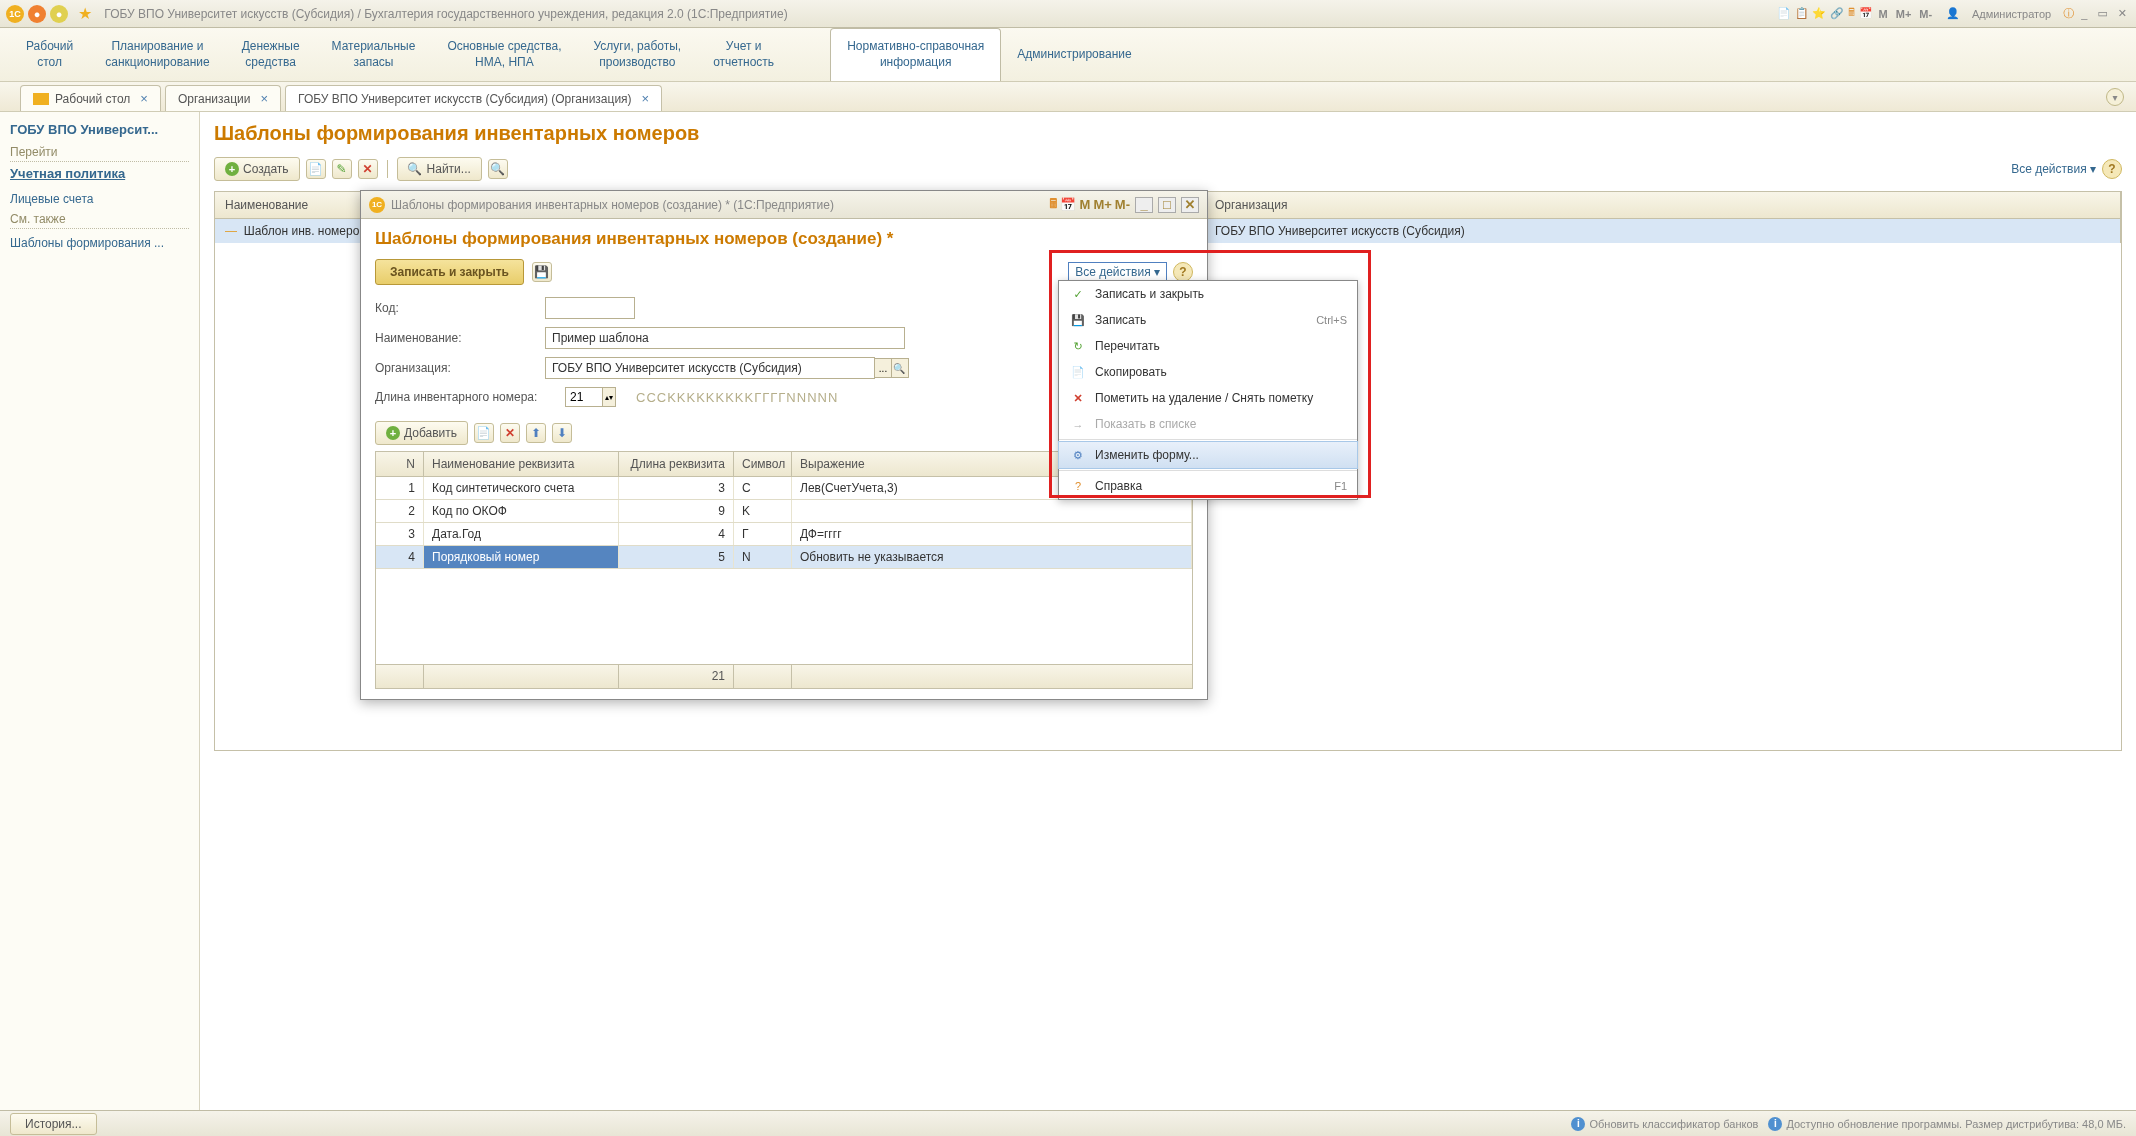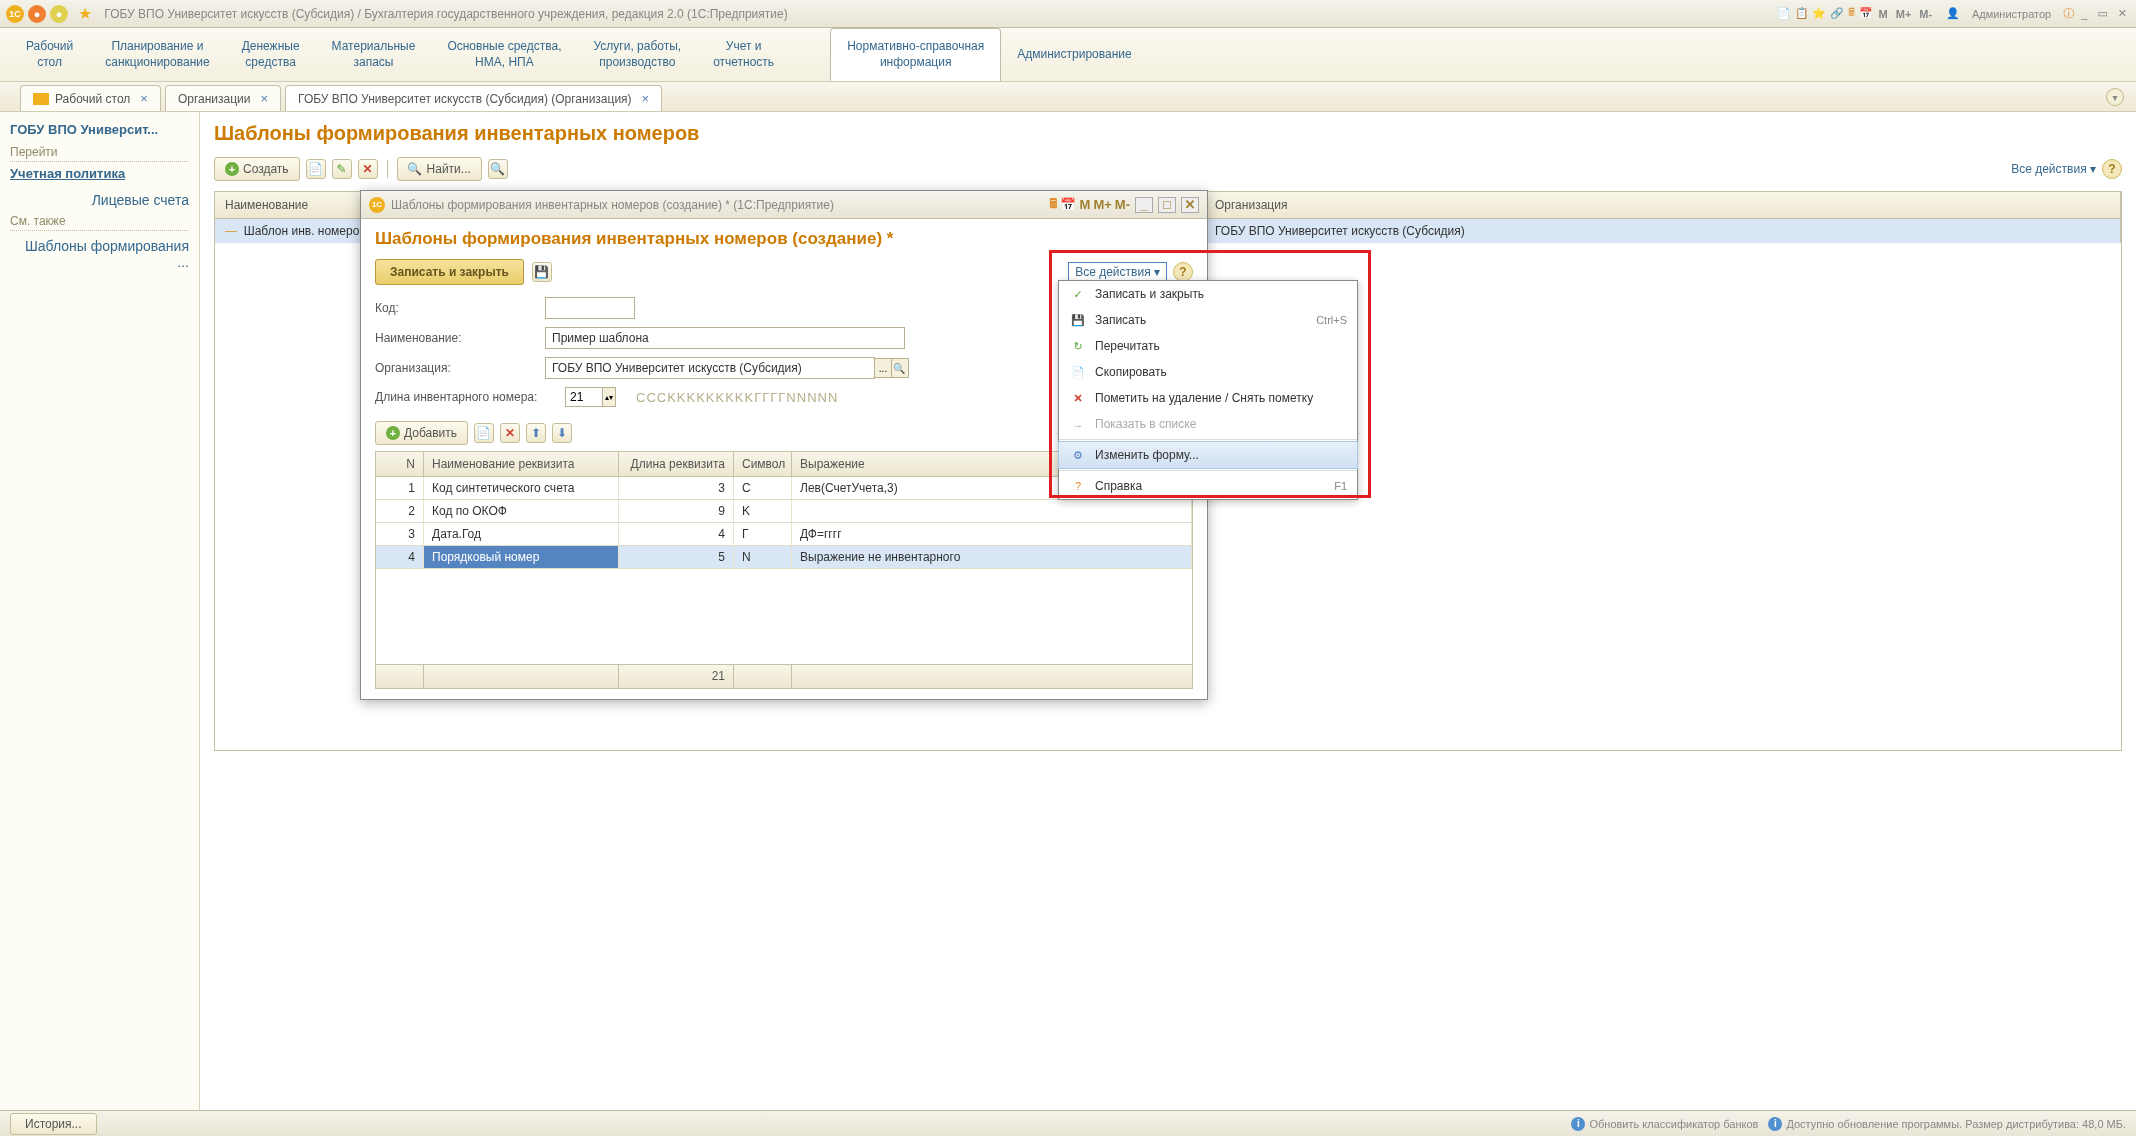--- a/index.html
+++ b/index.html
@@ -33,21 +33,21 @@
 .desk-icon { width: 16px; height: 12px; background: #f0b020; margin-right: 6px; display: inline-block; }
 .opentabs-right { position: absolute; right: 12px; top: 6px; }
 .round-btn { width: 18px; height: 18px; border-radius: 50%; background: #f5f0d8; border: 1px solid #c0b888; display: inline-flex; align-items: center; justify-content: center; color: #888; font-size: 10px; cursor: pointer; }
 
 
 .main { display: flex; height: 1000px; }
 .sidebar { width: 200px; background: #fdfcf5; border-right: 1px solid #d8d4c0; padding: 10px; }
 .sidebar h4 { color: #35688f; font-size: 13px; font-weight: bold; margin-bottom: 8px; cursor: pointer; }
 .sidebar h4.underline { text-decoration: underline; }
 .sidebar .section-label { color: #928b67; font-size: 12px; margin: 3px 0 4px; border-bottom: 1px dotted #c0bca5; padding-bottom: 2px; }
-.sidebar a { color: #35688f; text-decoration: none; display: block; padding: 3px 0; font-size: 14px; cursor: pointer; text-align: right; }
+.sidebar a { color: #35688f; text-decoration: none; display: block; padding: 3px 0; font-size: 12px; cursor: pointer; }
 
 .content { flex: 1; padding: 10px 14px; background: #fff; position: relative; }
 .page-title { color: #cc7a00; font-size: 20px; font-weight: bold; margin-bottom: 12px; }
 .toolbar { display: flex; align-items: center; gap: 6px; margin-bottom: 10px; }
 .tbtn { background: linear-gradient(#fdfbf0, #efe8cc); border: 1px solid #c5bd98; border-radius: 3px; padding: 4px 10px; color: #555; font-size: 12px; cursor: pointer; display: inline-flex; align-items: center; gap: 4px; }
 .tbtn .plus { width: 14px; height: 14px; border-radius: 50%; background: #70b040; color: #fff; display: inline-flex; align-items: center; justify-content: center; font-size: 11px; font-weight: bold; }
 .ticon { width: 20px; height: 20px; border: 1px solid #c5bd98; border-radius: 3px; background: linear-gradient(#fdfbf0, #efe8cc); display: inline-flex; align-items: center; justify-content: center; font-size: 12px; cursor: pointer; }
 .sep { width: 1px; height: 18px; background: #c5bd98; margin: 0 3px; }
 .toolbar-right { margin-left: auto; display: flex; align-items: center; gap: 6px; }
 .link-btn { color: #35688f; font-size: 12px; cursor: pointer; }
@@ -343,21 +343,21 @@
           <div class="igc c-name">Дата.Год</div>
           <div class="igc c-len">4</div>
           <div class="igc c-sym">Г</div>
           <div class="igc c-expr">ДФ=гггг</div>
         </div>
         <div class="ig-row selected">
           <div class="igc c-n">4</div>
           <div class="igc c-name sel-cell">Порядковый номер</div>
           <div class="igc c-len">5</div>
           <div class="igc c-sym">N</div>
-          <div class="igc c-expr placeholder">Выражение не инвентарного</div>
+          <div class="igc c-expr placeholder">Обновить не указывается</div>
         </div>
       </div>
       <div class="ig-foot">
         <div class="igf c-n"></div>
         <div class="igf c-name"></div>
         <div class="igf c-len">21</div>
         <div class="igf c-sym"></div>
         <div class="igf c-expr" style="border-right:none"></div>
       </div>
     </div>

